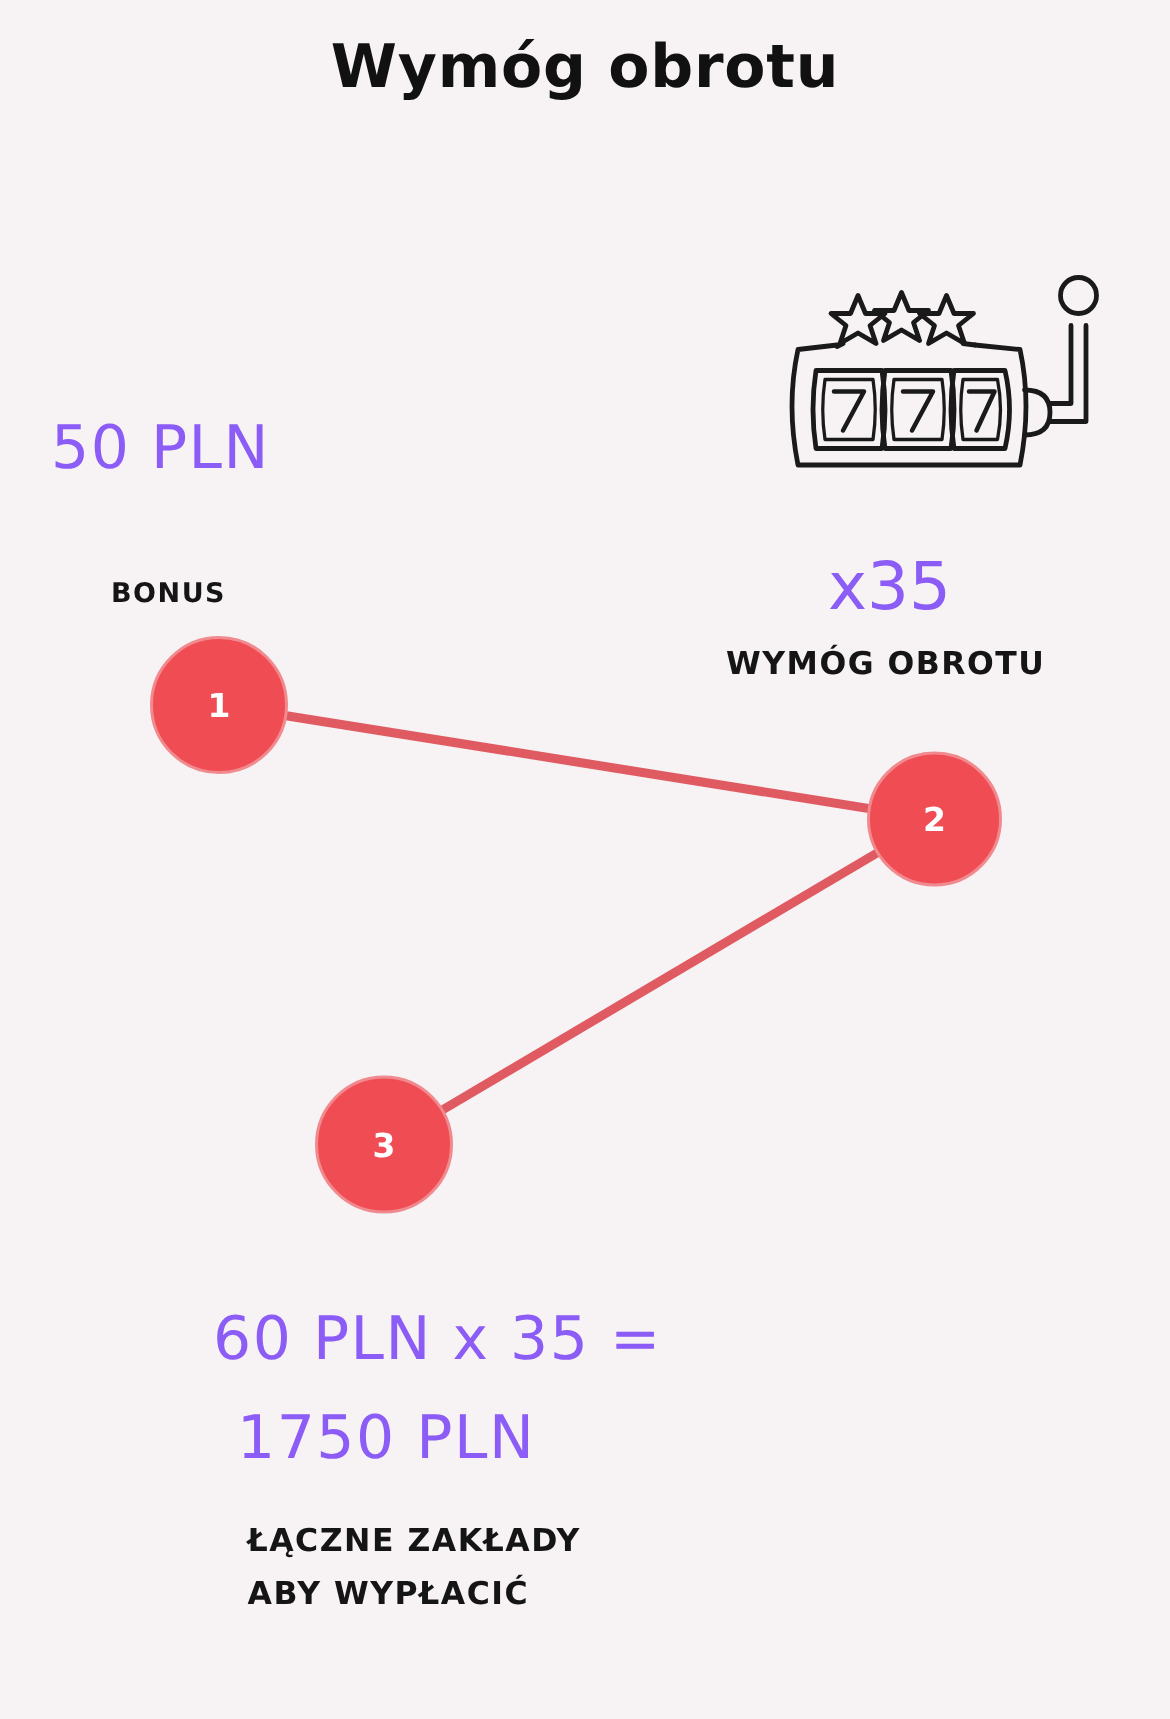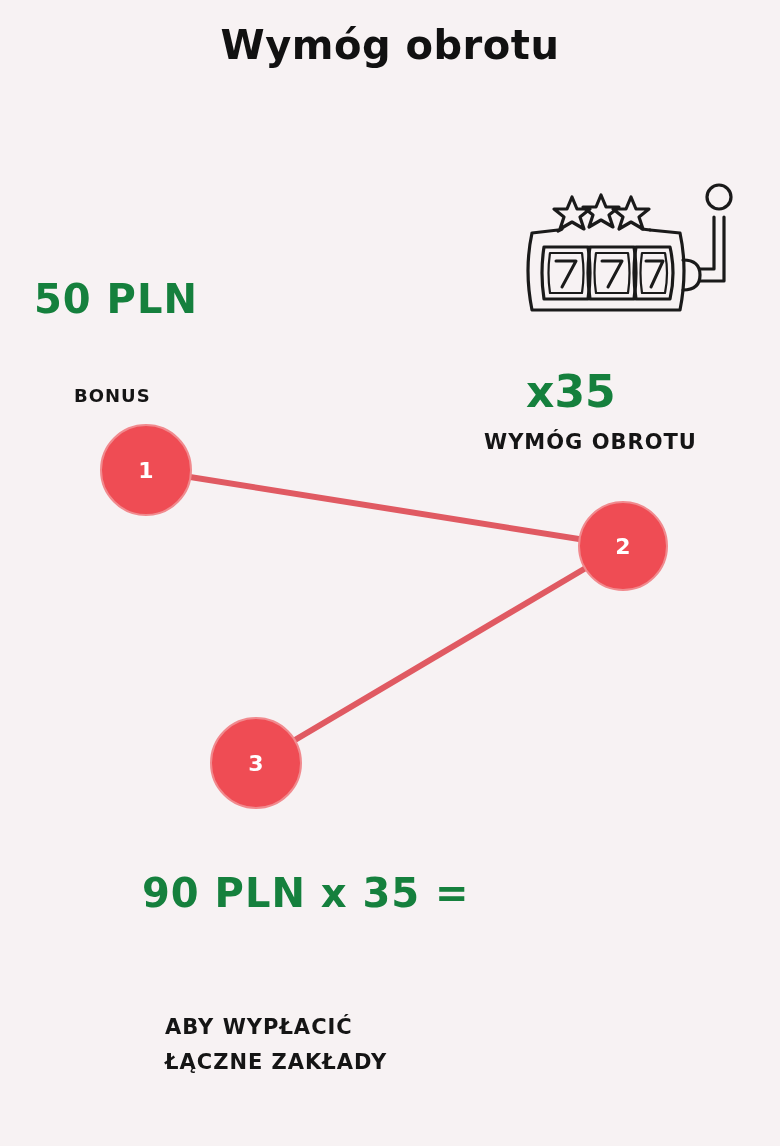--- a/index.html
+++ b/index.html
@@ -23,34 +23,34 @@
       font-family: "DejaVu Sans", sans-serif;
       font-weight: bold;
       font-size: 40px;
       line-height: 62px;
       color: #111111;
       letter-spacing: 0.5px;
     }
     .title div { white-space: nowrap; }
     .red-big {
       font-family: "DejaVu Sans", sans-serif;
-      font-weight: bold;
-      color: #15803d;
+      font-weight: normal;
+      color: #8b5cf6;
       white-space: nowrap;
     }
     .black-label {
       font-family: "DejaVu Sans", sans-serif;
       font-weight: bold;
       color: #151515;
       white-space: nowrap;
       letter-spacing: 1px;
     }
     .bonus-amount { left: 34px; top: 276px; font-size: 40px; letter-spacing: 1px; }
     .bonus-label { left: 74px; top: 345px; font-size: 18px; margin-top: 40px; }
-    .mult-amount { left: 526px; top: 366px; font-size: 44px; }
+    .mult-amount { left: 552px; top: 366px; font-size: 44px; }
     .mult-label { left: 484px; top: 430px; font-size: 21px; }
     .formula { left: 142px; top: 860px; font-size: 40px; line-height: 66px; letter-spacing: 1px; }
     .formula div { white-space: nowrap; }
     .formula .line2 { padding-left: 16px; }
     .total-label { left: 165px; top: 1010px; font-size: 21px; line-height: 35px; letter-spacing: 1px; }
     .total-label div { white-space: nowrap; }
     .diagram { left: 0; top: 0; width: 780px; height: 1146px; pointer-events: none; }
     .step-num {
       font-family: "DejaVu Sans", sans-serif;
       font-weight: bold;
@@ -113,19 +113,20 @@
     <circle cx="623" cy="546" r="44" fill="#ef4c54" stroke="#f18a8e" stroke-width="2"></circle>
     <text class="step-num" x="623" y="554" text-anchor="middle">2</text>
   </g>
   <g>
     <circle cx="256" cy="763" r="45" fill="#ef4c54" stroke="#f18a8e" stroke-width="2"></circle>
     <text class="step-num" x="256" y="771" text-anchor="middle">3</text>
   </g>
 </svg>
 
 <div class="abs red-big formula">
-  <div>90 PLN x 35 =</div>
+  <div>60 PLN x 35 =</div>
+  <div class="line2">1750 PLN</div>
 </div>
 
 <div class="abs black-label total-label">
+  <div>ŁĄCZNE ZAKŁADY</div>
   <div>ABY WYPŁACIĆ</div>
-  <div>ŁĄCZNE ZAKŁADY</div>
 </div>
 
 </body></html>

